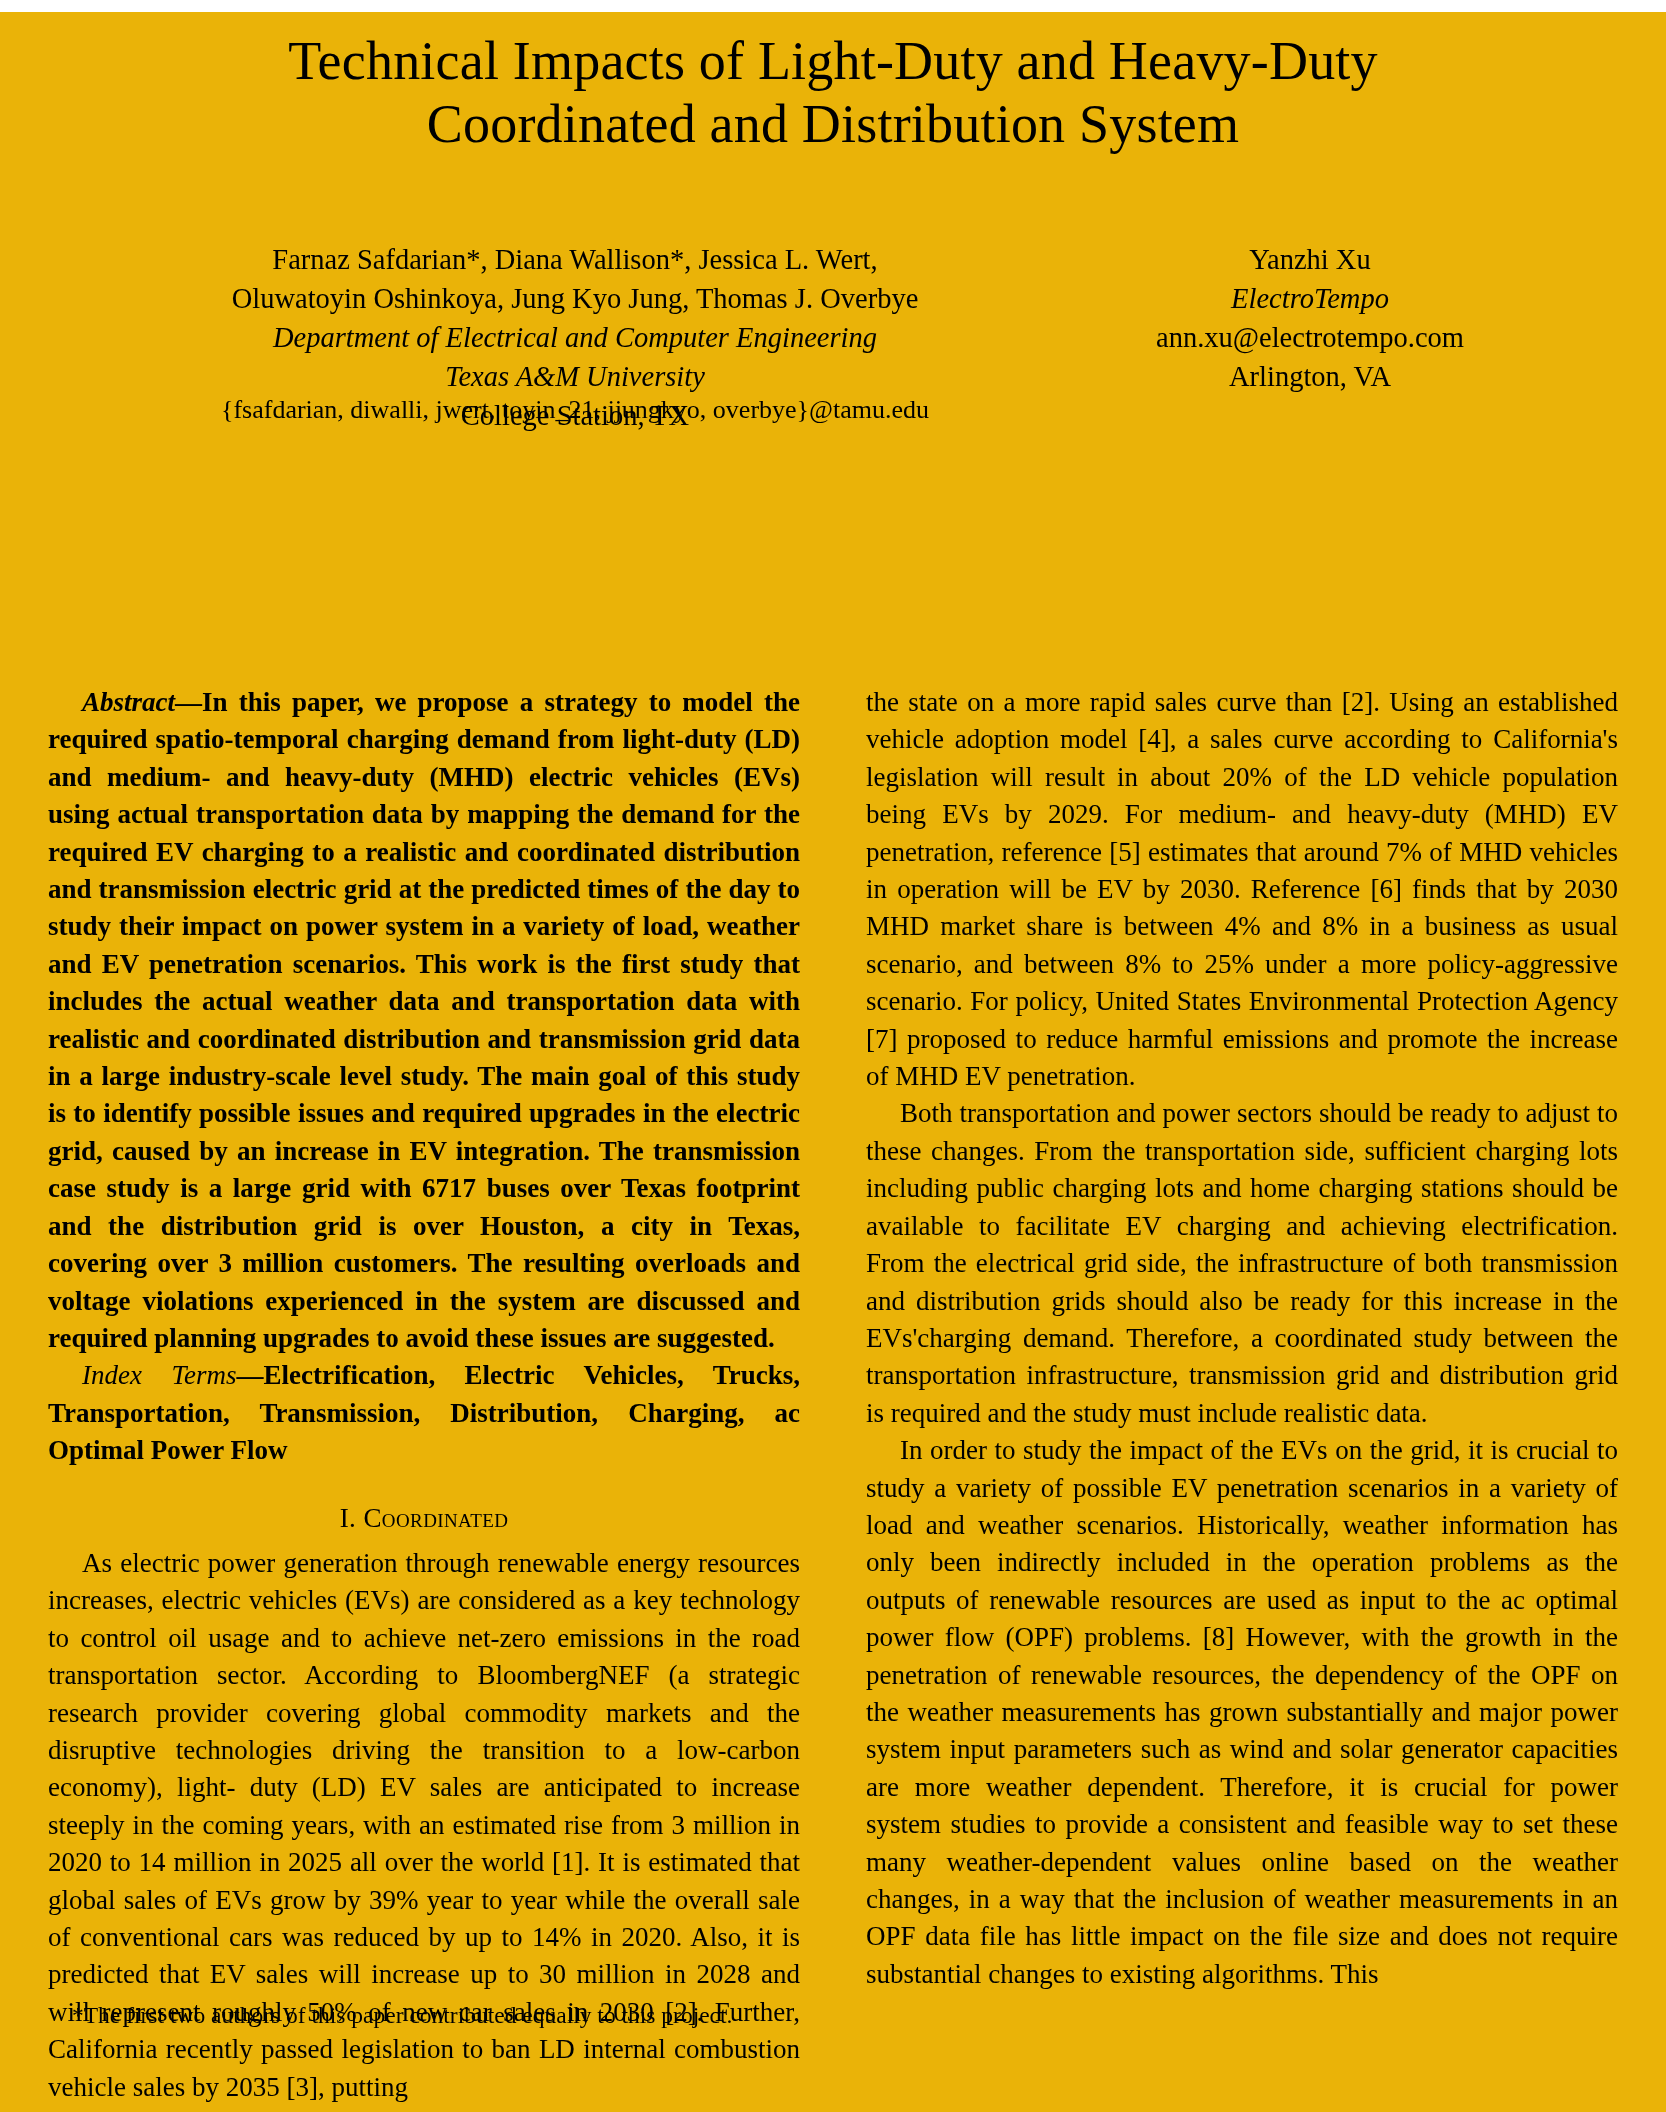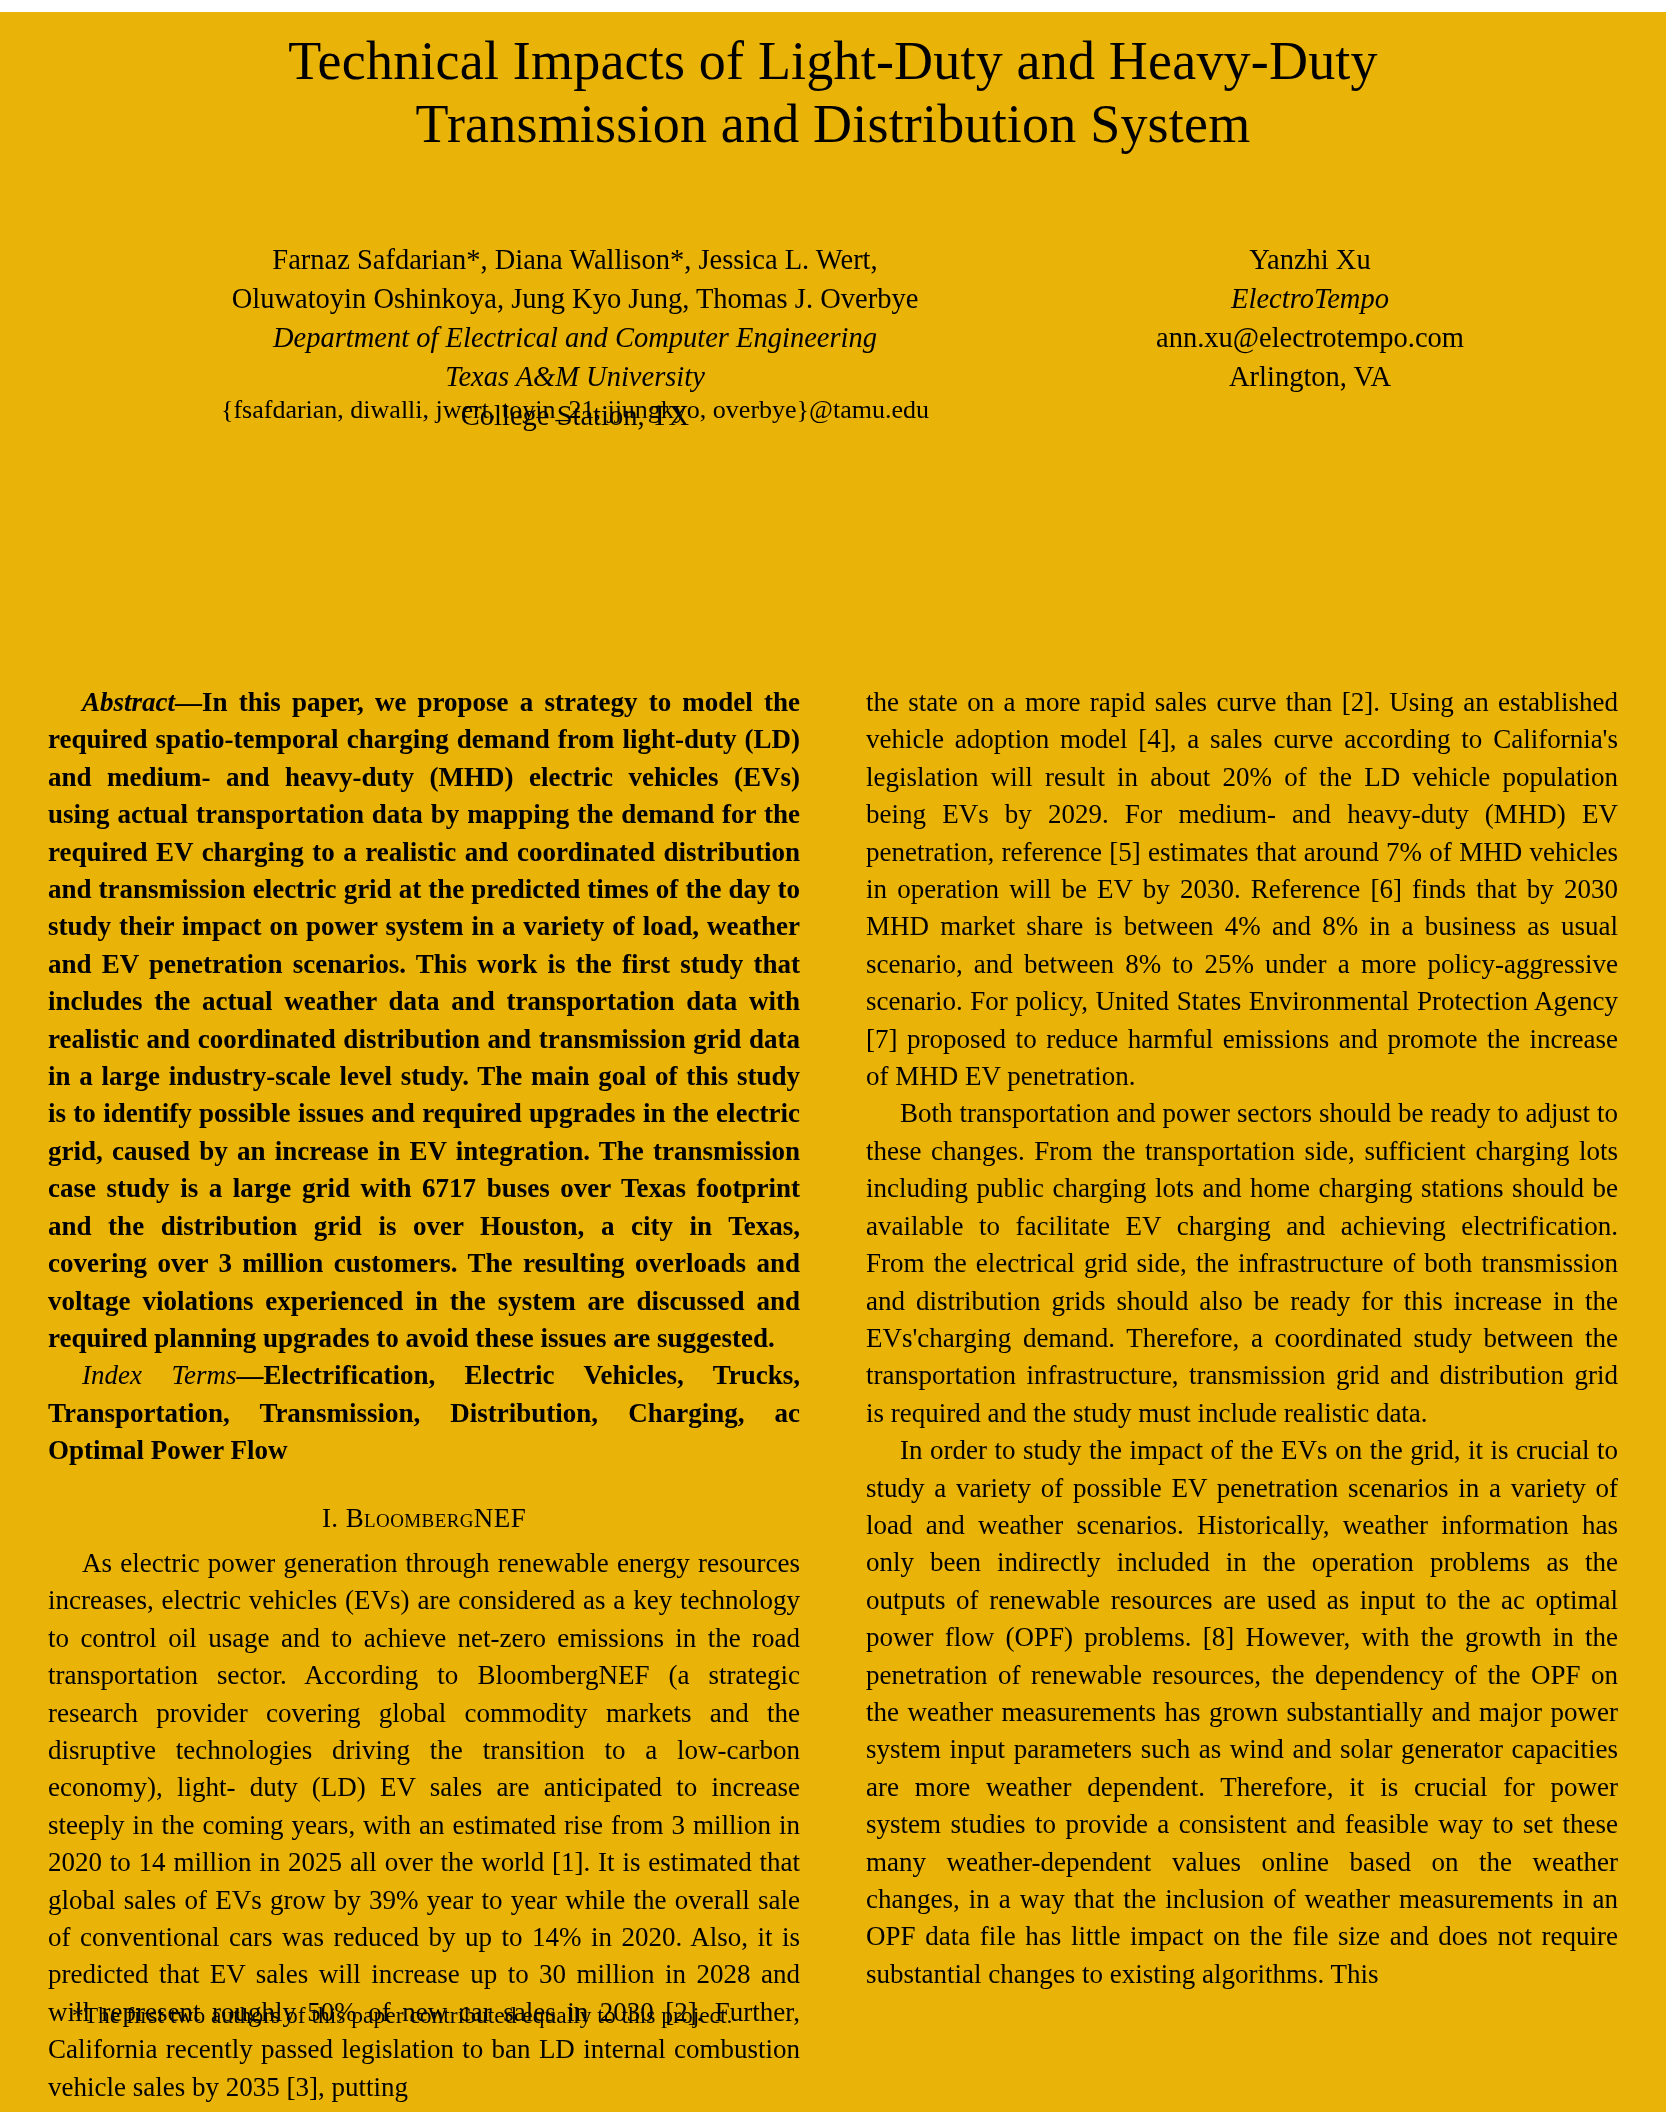--- a/index.html
+++ b/index.html
@@ -143,21 +143,21 @@
     margin: 0;
   }
 </style>
 </head>
 <body>
 
 <div class="page">
 
   <div class="title-block">
     <div class="title-line">Technical Impacts of Light-Duty and Heavy-Duty</div>
-    <div class="title-line">Transmission and Distribution System</div>
+    <div class="title-line">Coordinated and Distribution System</div>
   </div>
 
   <div class="authors-area">
     <div class="aff-left">
       <div>Farnaz Safdarian*, Diana Wallison*, Jessica L. Wert,</div>
       <div>Oluwatoyin Oshinkoya, Jung Kyo Jung, Thomas J. Overbye</div>
       <div class="ital">Department of Electrical and Computer Engineering</div>
       <div class="ital">Texas A&amp;M University</div>
       <div>College Station, TX</div>
     </div>
@@ -170,21 +170,21 @@
   </div>
 
   <div class="email-line">{fsafdarian, diwalli, jwert, toyin_21, jjungkyo, overbye}@tamu.edu</div>
 
   <div class="col col-left">
 
     <p class="abstract-body"><span class="abstract-lead">Abstract</span><span>—</span><span>In this paper, we propose a strategy to model the required spatio-temporal charging demand from light-duty (LD) and medium- and heavy-duty (MHD) electric vehicles (EVs) using actual transportation data by mapping the demand for the required EV charging to a realistic and coordinated distribution and transmission electric grid at the predicted times of the day to study their impact on power system in a variety of load, weather and EV penetration scenarios. This work is the first study that includes the actual weather data and transportation data with realistic and coordinated distribution and transmission grid data in a large industry-scale level study. The main goal of this study is to identify possible issues and required upgrades in the electric grid, caused by an increase in EV integration. The transmission case study is a large grid with 6717 buses over Texas footprint and the distribution grid is over Houston, a city in Texas, covering over 3 million customers. The resulting overloads and voltage violations experienced in the system are discussed and required planning upgrades to avoid these issues are suggested.</span></p>
 
     <p class="idxterms"><span class="idx-lead">Index Terms</span><span>—</span><span>Electrification, Electric Vehicles, Trucks, Transportation, Transmission, Distribution, Charging, ac Optimal Power Flow</span></p>
 
-    <div class="section-head"><span class="numeral">I.</span>&nbsp;<span>BloombergNEF</span></div>
+    <div class="section-head"><span class="numeral">I.</span>&nbsp;<span>Coordinated</span></div>
 
     <p class="para">As electric power generation through renewable energy resources increases, electric vehicles (EVs) are considered as a key technology to control oil usage and to achieve net-zero emissions in the road transportation sector. According to BloombergNEF (a strategic research provider covering global commodity markets and the disruptive technologies driving the transition to a low-carbon economy), light- duty (LD) EV sales are anticipated to increase steeply in the coming years, with an estimated rise from 3 million in 2020 to 14 million in 2025 all over the world [1]. It is estimated that global sales of EVs grow by 39% year to year while the overall sale of conventional cars was reduced by up to 14% in 2020. Also, it is predicted that EV sales will increase up to 30 million in 2028 and will represent roughly 50% of new car sales in 2030 [2]. Further, California recently passed legislation to ban LD internal combustion vehicle sales by 2035 [3], putting</p>
 
   </div>
 
   <div class="col col-right">
     <p class="para noindent">the state on a more rapid sales curve than [2]. Using an established vehicle adoption model [4], a sales curve according to California's legislation will result in about 20% of the LD vehicle population being EVs by 2029. For medium- and heavy-duty (MHD) EV penetration, reference [5] estimates that around 7% of MHD vehicles in operation will be EV by 2030. Reference [6] finds that by 2030 MHD market share is between 4% and 8% in a business as usual scenario, and between 8% to 25% under a more policy-aggressive scenario. For policy, United States Environmental Protection Agency [7] proposed to reduce harmful emissions and promote the increase of MHD EV penetration.</p>
     <p class="para">Both transportation and power sectors should be ready to adjust to these changes. From the transportation side, sufficient charging lots including public charging lots and home charging stations should be available to facilitate EV charging and achieving electrification. From the electrical grid side, the infrastructure of both transmission and distribution grids should also be ready for this increase in the EVs'charging demand. Therefore, a coordinated study between the transportation infrastructure, transmission grid and distribution grid is required and the study must include realistic data.</p>
     <p class="para">In order to study the impact of the EVs on the grid, it is crucial to study a variety of possible EV penetration scenarios in a variety of load and weather scenarios. Historically, weather information has only been indirectly included in the operation problems as the outputs of renewable resources are used as input to the ac optimal power flow (OPF) problems. [8] However, with the growth in the penetration of renewable resources, the dependency of the OPF on the weather measurements has grown substantially and major power system input parameters such as wind and solar generator capacities are more weather dependent. Therefore, it is crucial for power system studies to provide a consistent and feasible way to set these many weather-dependent values online based on the weather changes, in a way that the inclusion of weather measurements in an OPF data file has little impact on the file size and does not require substantial changes to existing algorithms. This</p>
   </div>

